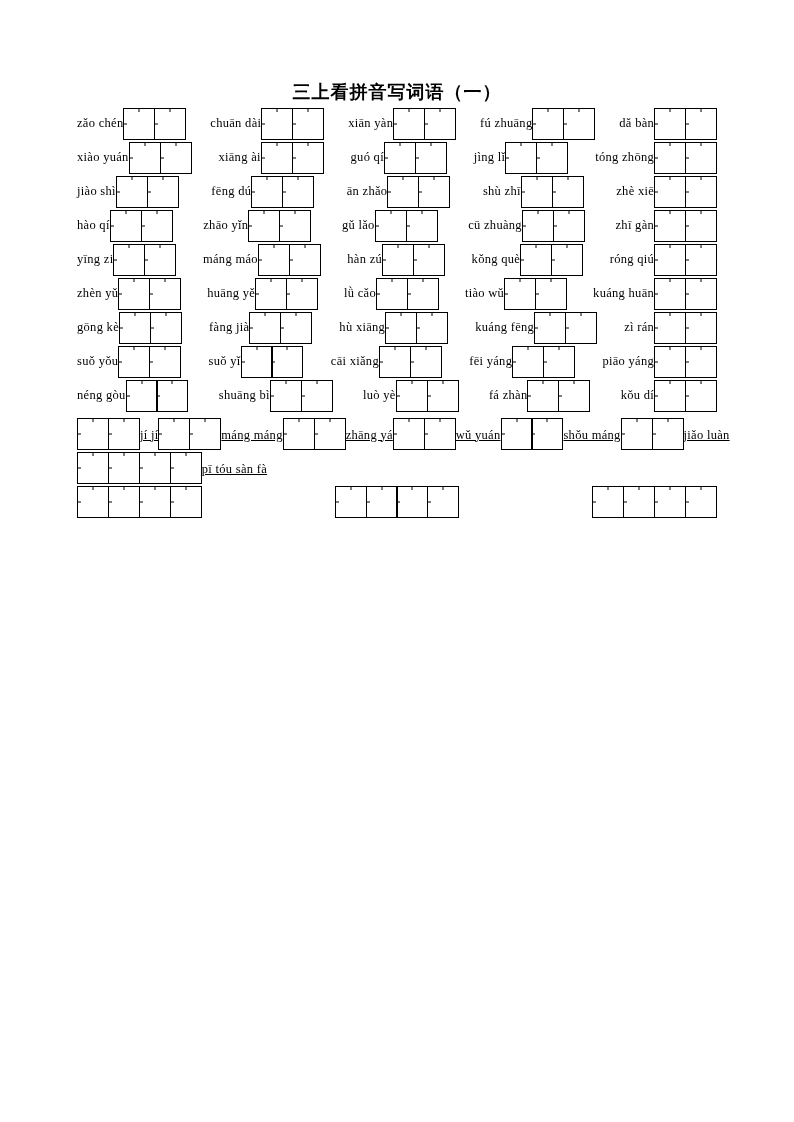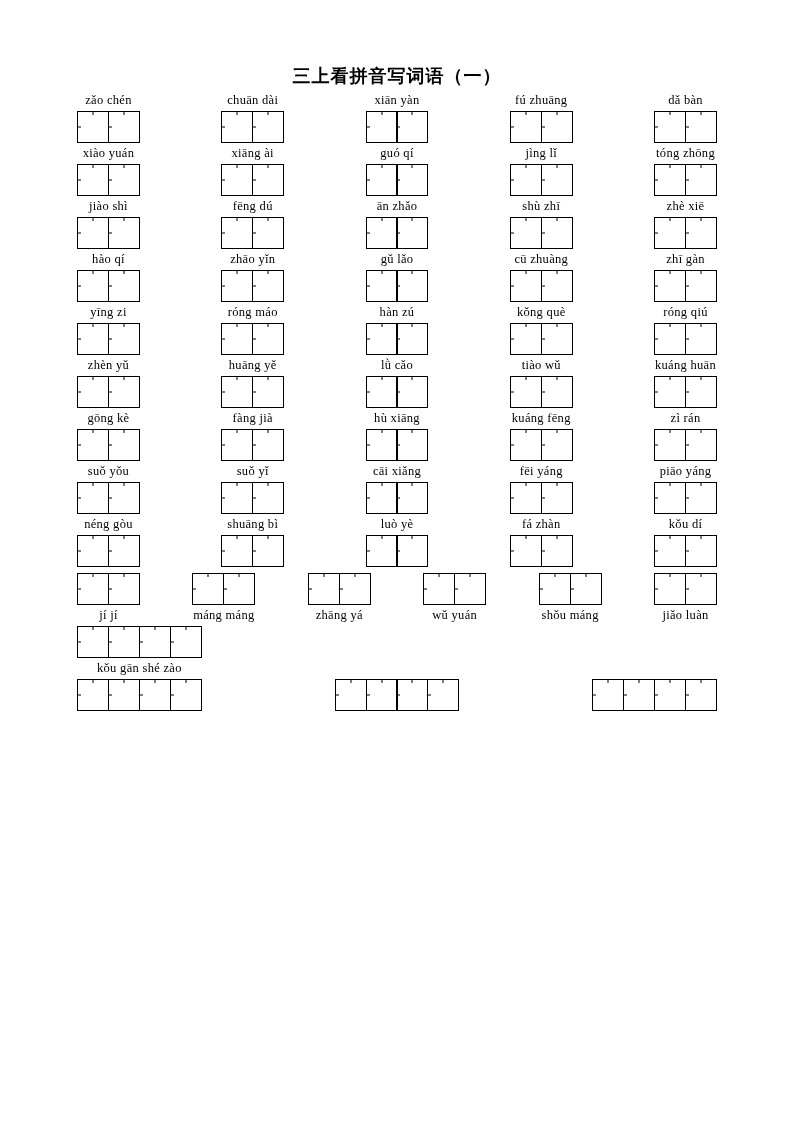--- a/index.html
+++ b/index.html
@@ -20,39 +20,38 @@
     position: relative;
     box-sizing: border-box;
     padding: 0;
   }
   .title {
     text-align: center;
     font-family: Liberation Sans, sans-serif;
     font-weight: bold;
     font-size: 18px;
     letter-spacing: 1px;
-    padding-top: 64px;
+    padding-top: 80px;
     padding-bottom: 4px;
   }
   .content {
     width: 640px;
     margin: 0 auto;
     position: relative;
   }
 
   
   .row5 {
     display: flex;
     justify-content: space-between;
     align-items: flex-start;
     margin-bottom: 2px;
   }
   .cellgroup {
     display: flex;
-    flex-direction: column;
     align-items: center;
   }
   .pinyin {
     font-family: "Liberation Serif", serif;
     font-size: 12.5px;
     line-height: 17px;
     white-space: nowrap;
     letter-spacing: 0.3px;
     margin-bottom: 2px;
   }
@@ -84,20 +83,21 @@
     top: 0; bottom: 0; left: 50%;
     width: 1px;
     transform: translateX(-0.5px);
     background-image: linear-gradient(to bottom, #000 0 3px, transparent 3px 6px);
   }
   .rowwide {
     display: flex;
     justify-content: space-between;
     align-items: flex-start;
     margin-bottom: 2px;
+    text-decoration: underline;
   }
   .pinyin-below { margin-top: 2px; margin-bottom: 0; }
   .blockband { margin-top: 6px; }
 </style>
 </head>
 <body>
 
 <div class="page">
 
   <div class="title">三上看拼音写词语（一）</div>
@@ -258,21 +258,21 @@
 
     <div class="row5">
       <div class="cellgroup">
         <div class="pinyin">yīng zi</div>
         <div class="boxes">
             <div class="box"></div>
             <div class="box"></div>
           </div>
       </div>
       <div class="cellgroup">
-        <div class="pinyin">róng máo</div>
+        <div class="pinyin">máng máo</div>
         <div class="boxes">
             <div class="box"></div>
             <div class="box"></div>
           </div>
       </div>
       <div class="cellgroup">
         <div class="pinyin">hàn zú</div>
         <div class="boxes">
             <div class="box"></div>
             <div class="box"></div>
@@ -492,21 +492,21 @@
     </div>
 
     <div class="rowwide">
       <div class="cellgroup">
         <div class="boxes">
             <div class="box"></div>
             <div class="box"></div>
             <div class="box"></div>
             <div class="box"></div>
           </div>
-        <div class="pinyin pinyin-below">kǒu gān shé zào</div>
+        <div class="pinyin pinyin-below">pī tóu sàn fà</div>
       </div>
     </div>
 
     <div class="rowwide">
       <div class="cellgroup">
         <div class="boxes">
             <div class="box"></div>
             <div class="box"></div>
             <div class="box"></div>
             <div class="box"></div>

